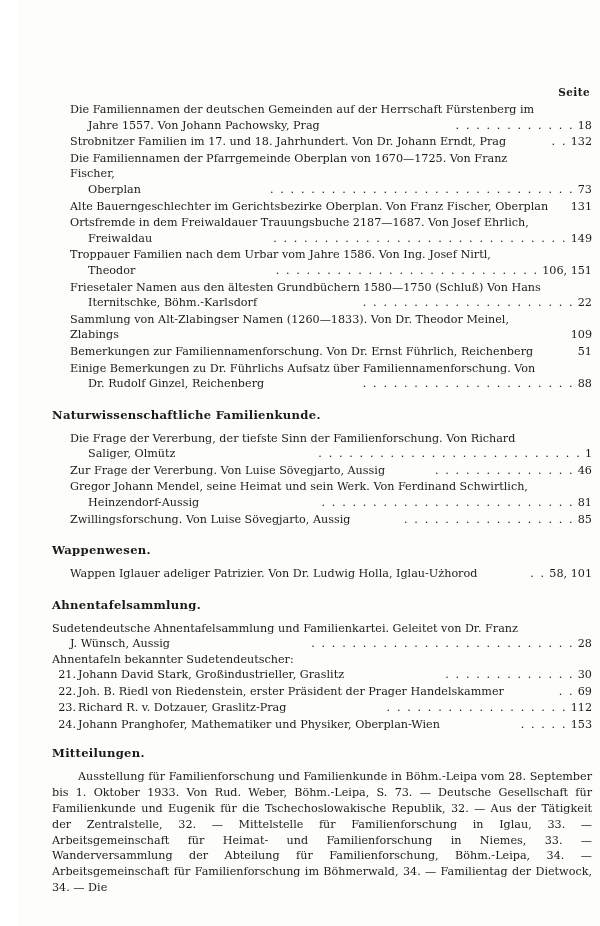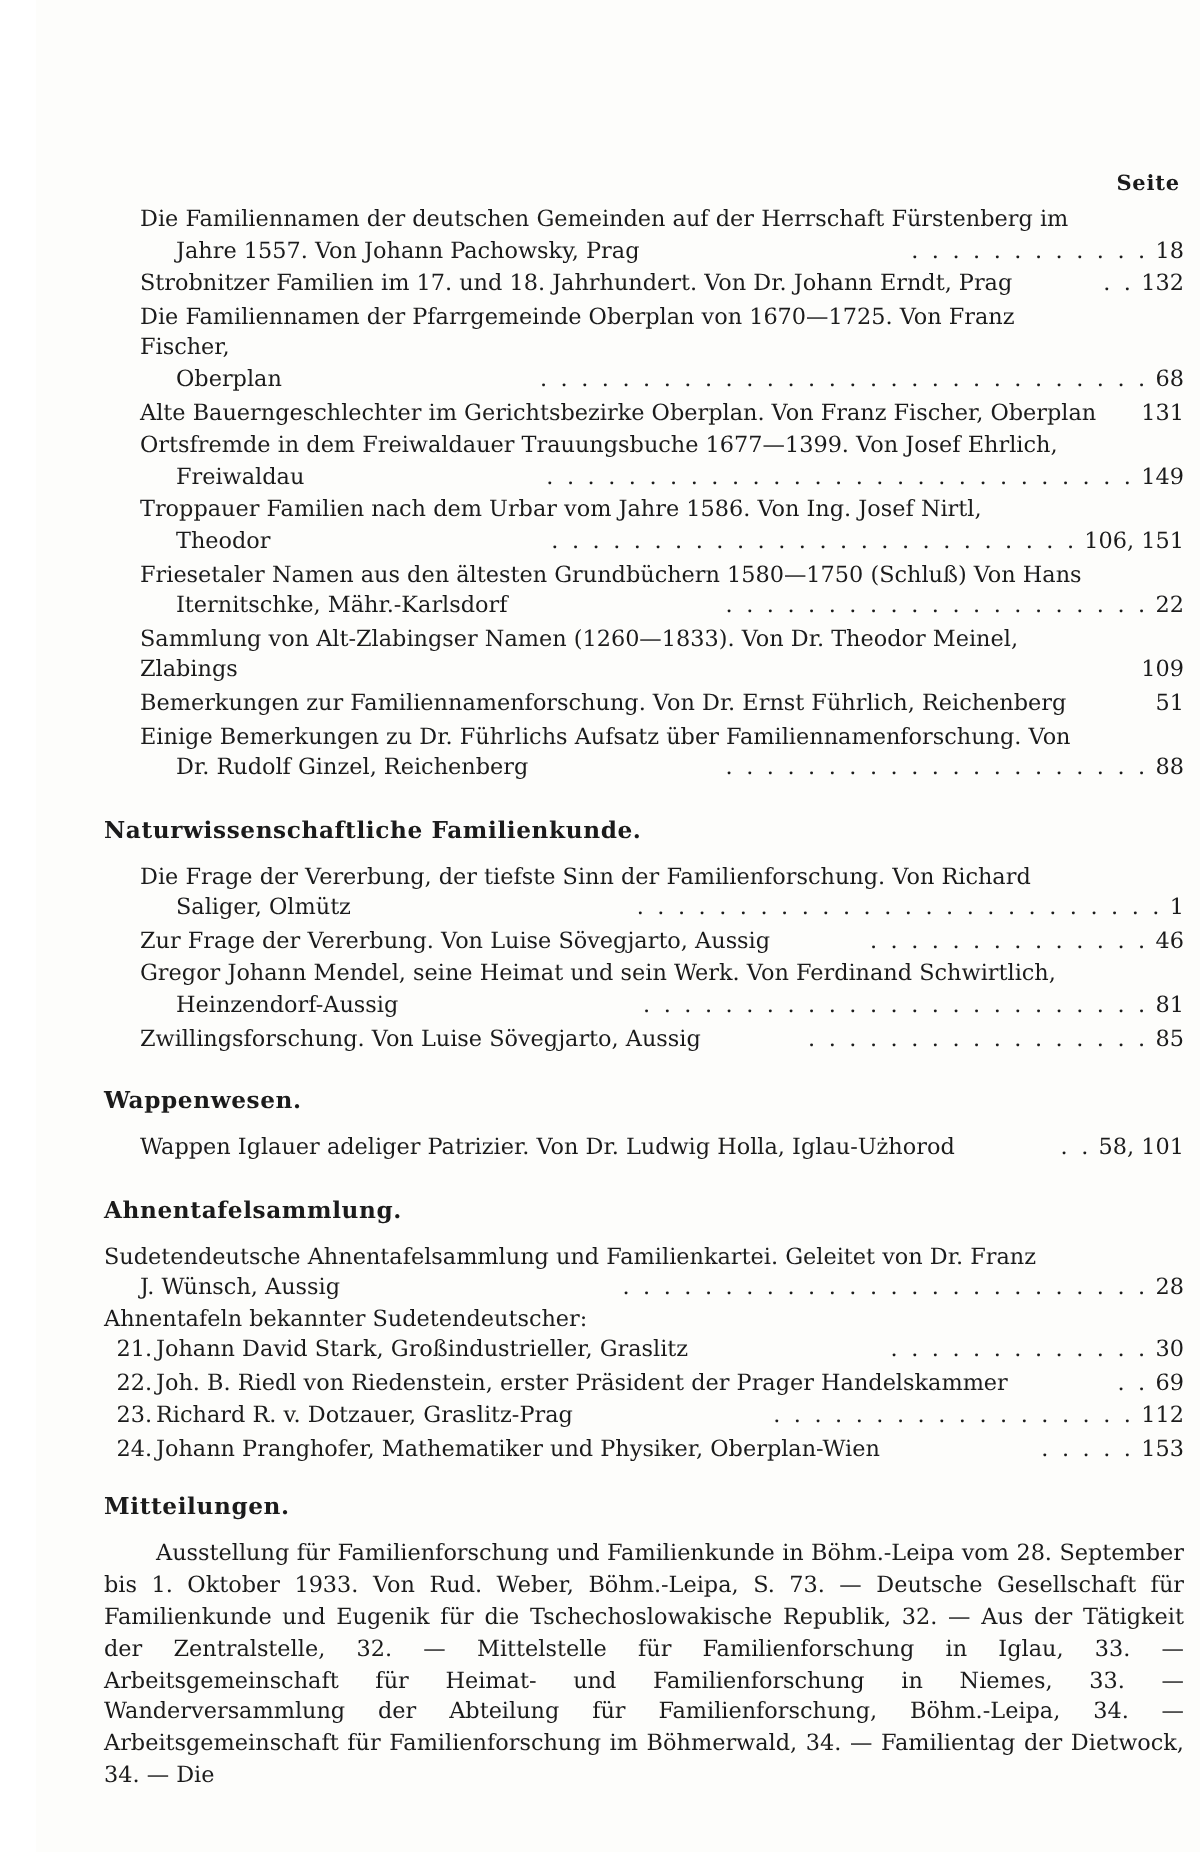--- a/index.html
+++ b/index.html
@@ -130,43 +130,43 @@
       </div>
 
       <div class="entry">
         <span class="etext">Strobnitzer Familien im 17. und 18. Jahrhundert. Von Dr. Johann Erndt, Prag</span>
         <span class="epage"><span class="dots"> . .</span> <span>132</span></span>
       </div>
 
       <div class="entry">
         <span class="etext">Die Familiennamen der Pfarrgemeinde Oberplan von 1670—1725. Von Franz Fischer,</span>
         <span class="cont">Oberplan</span>
-        <span class="epage"><span class="dots"> . . . . . . . . . . . . . . . . . . . . . . . . . . . . . .</span> <span>68</span></span>
+        <span class="epage"><span class="dots"> . . . . . . . . . . . . . . . . . . . . . . . . . . . . . .</span> <span>73</span></span>
       </div>
 
       <div class="entry">
         <span class="etext">Alte Bauerngeschlechter im Gerichtsbezirke Oberplan. Von Franz Fischer, Oberplan</span>
         <span class="epage"><span class="dots"></span> <span>131</span></span>
       </div>
 
       <div class="entry">
-        <span class="etext">Ortsfremde in dem Freiwaldauer Trauungsbuche 1677—1399. Von Josef Ehrlich,</span>
+        <span class="etext">Ortsfremde in dem Freiwaldauer Trauungsbuche 2187—1687. Von Josef Ehrlich,</span>
         <span class="cont">Freiwaldau</span>
         <span class="epage"><span class="dots"> . . . . . . . . . . . . . . . . . . . . . . . . . . . . .</span> <span>149</span></span>
       </div>
 
       <div class="entry">
         <span class="etext">Troppauer Familien nach dem Urbar vom Jahre 1586. Von Ing. Josef Nirtl,</span>
         <span class="cont">Theodor</span>
         <span class="epage"><span class="dots"> . . . . . . . . . . . . . . . . . . . . . . . . . .</span> <span>106, 151</span></span>
       </div>
 
       <div class="entry">
         <span class="etext">Friesetaler Namen aus den ältesten Grundbüchern 1580—1750 (Schluß) Von Hans</span>
-        <span class="cont">Iternitschke, Mähr.-Karlsdorf</span>
+        <span class="cont">Iternitschke, Böhm.-Karlsdorf</span>
         <span class="epage"><span class="dots"> . . . . . . . . . . . . . . . . . . . . .</span> <span>22</span></span>
       </div>
 
       <div class="entry">
         <span class="etext">Sammlung von Alt-Zlabingser Namen (1260—1833). Von Dr. Theodor Meinel, Zlabings</span>
         <span class="epage"><span class="dots"></span> <span>109</span></span>
       </div>
 
       <div class="entry">
         <span class="etext">Bemerkungen zur Familiennamenforschung. Von Dr. Ernst Führlich, Reichenberg</span>

